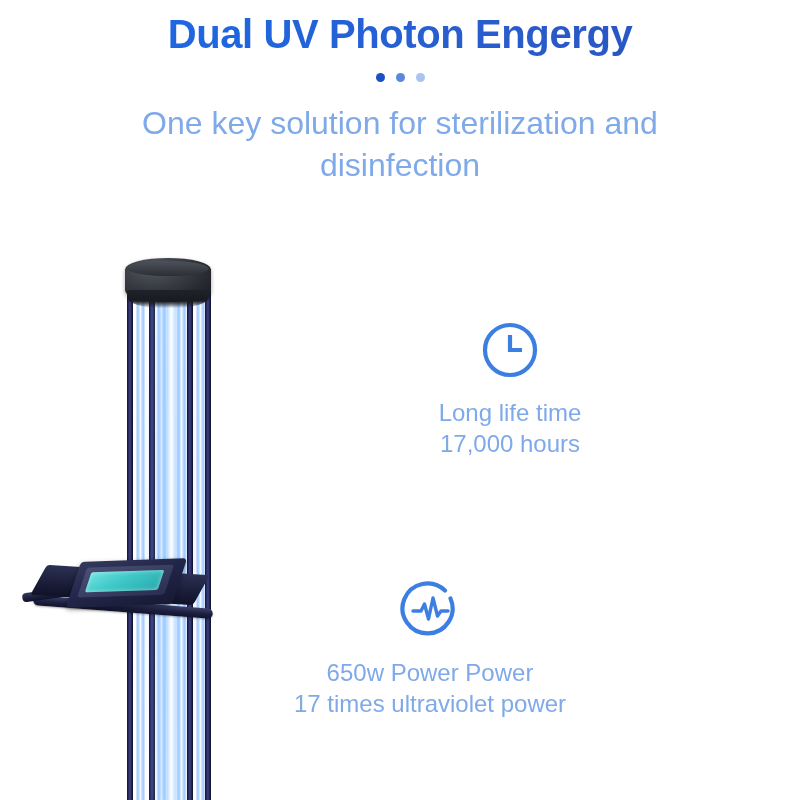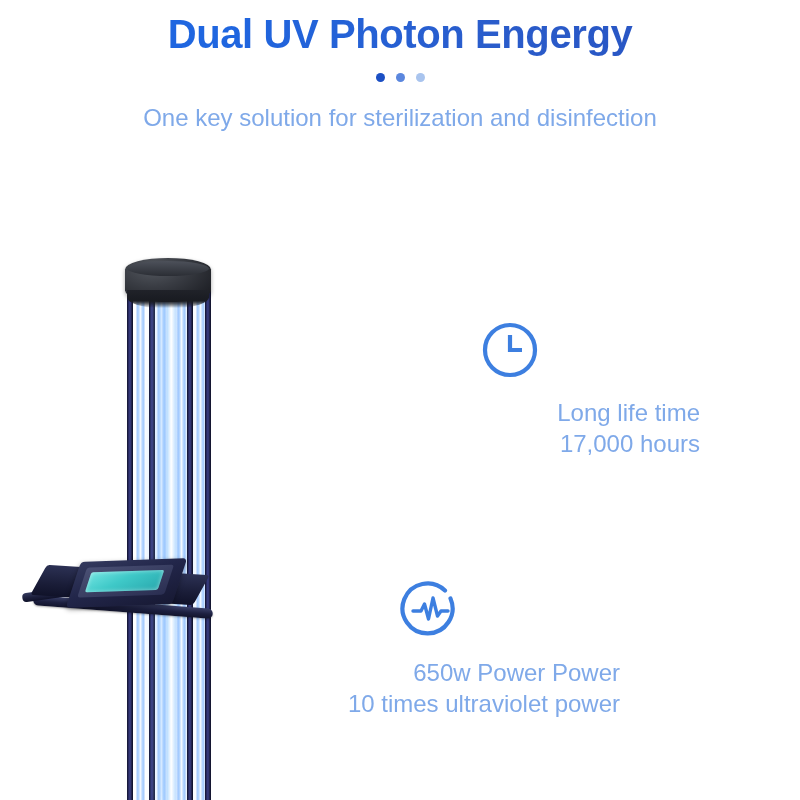--- a/index.html
+++ b/index.html
@@ -58,21 +58,21 @@
     border-radius: 50%;
     display: block;
   }
   .dot.d1 { background: #1b4fc4; }
   .dot.d2 { background: #5b87de; }
   .dot.d3 { background: #a9c4ee; }
 
   .subtitle {
     margin: 0;
     padding-top: 17px;
-    font-size: 24px;
+    font-size: 32px;
     font-weight: 400;
     line-height: 1.33;
     color: #7fa9e9;
     max-width: 520px;
     margin-left: auto;
     margin-right: auto;
   }
 
   
   .product {
@@ -227,21 +227,21 @@
     height: 9px;
     background: linear-gradient(180deg, #343a5e 0%, #1b1e3b 60%, #10122a 100%);
     border-radius: 4px;
     transform: rotate(-8deg);
     z-index: 9;
   }
 
   
   .feature {
     position: absolute;
-    text-align: right;
+    text-align: center;
     width: 380px;
   }
   .feature-1 { left: 320px; top: 318px; }
   .feature-2 { left: 240px; top: 578px; }
 
   .feature-icon {
     display: block;
     margin: 0 auto;
     width: 64px;
     height: 64px;
@@ -314,17 +314,17 @@
     </p>
   </div>
 
   <div class="feature feature-2">
     <svg class="feature-icon" viewBox="0 0 64 64">
       <path d="M47 12.5 A25 25 0 1 0 52.5 20.5" fill="none" stroke="#3d7fe0" stroke-width="4.2" stroke-linecap="round"></path>
       <path d="M15 33 L23 33 L26.5 26 L30.5 41 L35 20 L39.5 38 L43 33 L50 33" fill="none" stroke="#3d7fe0" stroke-width="3.4" stroke-linecap="round" stroke-linejoin="round"></path>
     </svg>
     <p class="feature-text">
       <span>650w Power Power</span>
-      <span class="line2">10 times ultraviolet power</span>
+      <span class="line2">17 times ultraviolet power</span>
     </p>
   </div>
 
 </div>
 
 </body></html>

